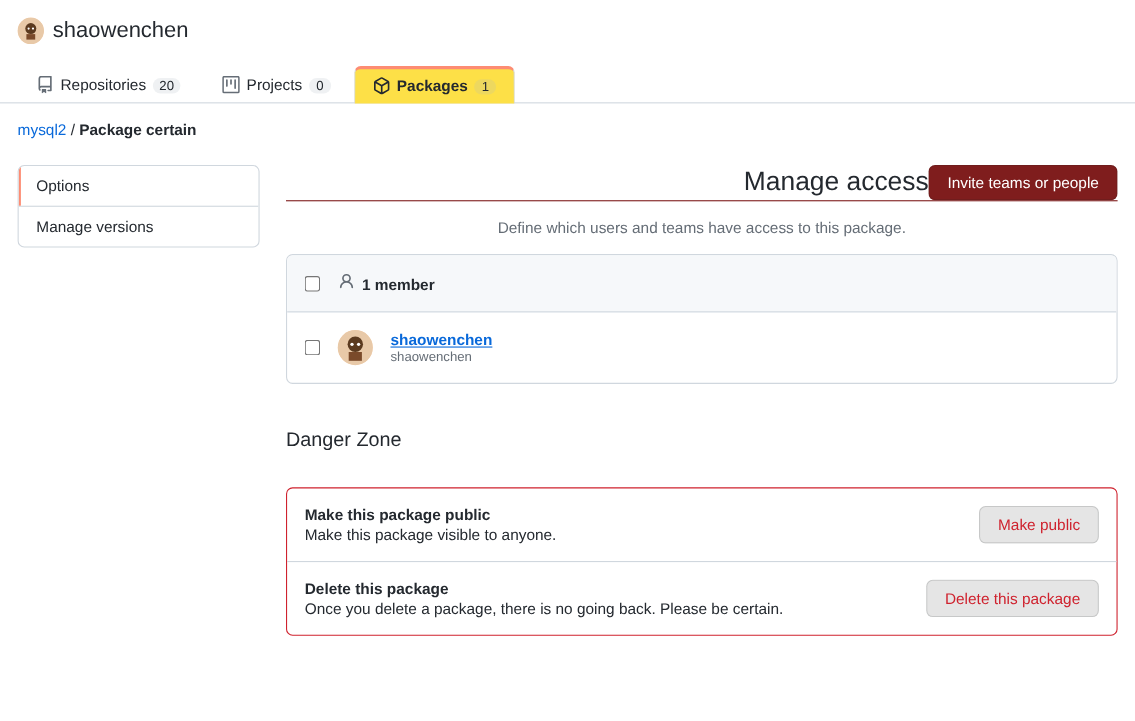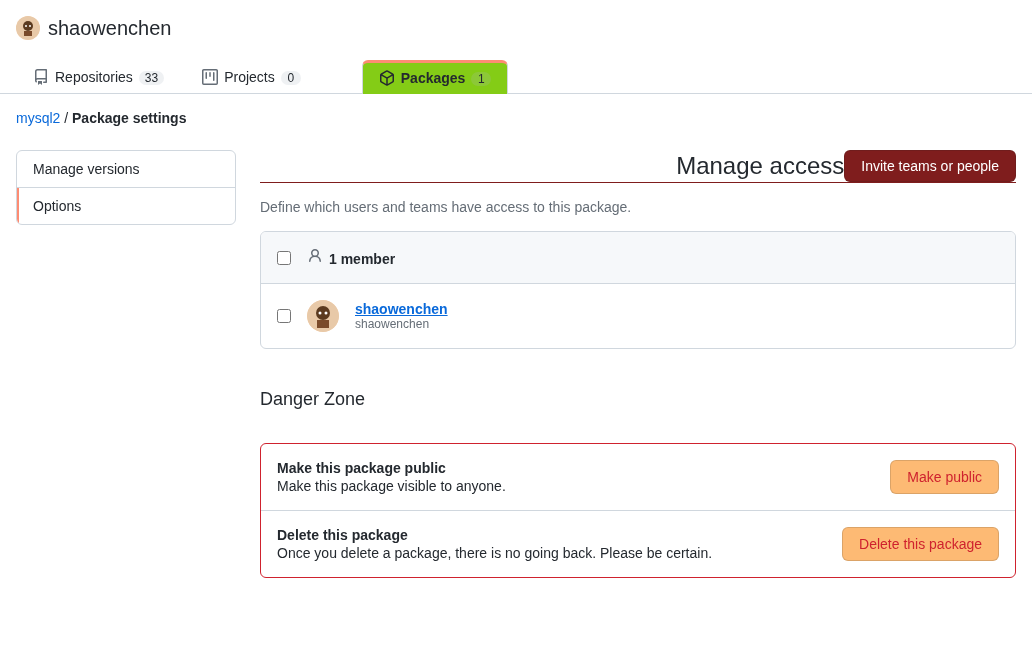--- a/index.html
+++ b/index.html
@@ -53,25 +53,24 @@
       cursor: pointer;
       border: 1px solid transparent;
       border-bottom: none;
       font-size: 14px;
       color: #24292f;
       position: relative;
       border-radius: 6px 6px 0 0;
     }
     .tab.active {
       border-color: #d0d7de;
-      background: #84cc16;
+      background: #fde047;
       margin-bottom: -1px;
       border-top: 3px solid #fd8c73;
       padding-top: 6px;
-      margin-left: 40px;
     }
     .tab .icon {
       color: #656d76;
       display: flex;
       align-items: center;
     }
     .tab.active .icon {
       color: #24292f;
     }
     .tab-label {
@@ -159,27 +158,28 @@
       cursor: pointer;
       border: 1px solid;
       line-height: 20px;
     }
     .btn-primary {
       background: #7f1d1d;
       border-color: rgba(27,31,36,0.15);
       color: #ffffff;
     }
     .btn-danger-outline {
-      background: #fdba74;
+      background: #e5e5e5;
       border-color: rgba(27,31,36,0.15);
       color: #cf222e;
     }
     .description {
       color: #656d76;
       margin-bottom: 16px;
+      text-align: center;
     }
     .box {
       border: 1px solid #d0d7de;
       border-radius: 6px;
       overflow: hidden;
     }
     .box-header {
       background: #f6f8fa;
       padding: 16px;
       border-bottom: 1px solid #d0d7de;
@@ -278,21 +278,21 @@
 </div>
 
 <div class="tabs">
   <div class="tab">
     <span class="icon">
       <svg width="16" height="16" viewBox="0 0 16 16" fill="currentColor">
           <path d="M2 2.5A2.5 2.5 0 0 1 4.5 0h8.75a.75.75 0 0 1 .75.75v12.5a.75.75 0 0 1-.75.75h-2.5a.75.75 0 0 1 0-1.5h1.75v-2h-8a1 1 0 0 0-.714 1.7.75.75 0 1 1-1.072 1.05A2.495 2.495 0 0 1 2 11.5Zm10.5-1h-8a1 1 0 0 0-1 1v6.708A2.486 2.486 0 0 1 4.5 9h8ZM5 12.25a.25.25 0 0 1 .25-.25h3.5a.25.25 0 0 1 .25.25v3.25a.25.25 0 0 1-.4.2l-1.45-1.087a.249.249 0 0 0-.3 0L5.4 15.7a.25.25 0 0 1-.4-.2Z"></path>
         </svg>
     </span>
     <span class="tab-label">Repositories</span>
-    <span class="counter">33</span>
+    <span class="counter">20</span>
   </div>
   <div class="tab">
     <span class="icon">
       <svg width="16" height="16" viewBox="0 0 16 16" fill="currentColor">
           <path d="M1.75 0h12.5C15.216 0 16 .784 16 1.75v12.5A1.75 1.75 0 0 1 14.25 16H1.75A1.75 1.75 0 0 1 0 14.25V1.75C0 .784.784 0 1.75 0ZM1.5 1.75v12.5c0 .138.112.25.25.25h12.5a.25.25 0 0 0 .25-.25V1.75a.25.25 0 0 0-.25-.25H1.75a.25.25 0 0 0-.25.25ZM11.75 3a.75.75 0 0 1 .75.75v7.5a.75.75 0 0 1-1.5 0v-7.5a.75.75 0 0 1 .75-.75Zm-8.25.75a.75.75 0 0 1 1.5 0v5.5a.75.75 0 0 1-1.5 0ZM8 3a.75.75 0 0 1 .75.75v3.5a.75.75 0 0 1-1.5 0v-3.5A.75.75 0 0 1 8 3Z"></path>
         </svg>
     </span>
     <span class="tab-label">Projects</span>
     <span class="counter">0</span>
   </div>
@@ -303,28 +303,28 @@
         </svg>
     </span>
     <span class="tab-label">Packages</span>
     <span class="counter">1</span>
   </div>
 </div>
 
 <div class="breadcrumb-full">
   <a href="#" class="breadcrumb-link">mysql2</a>
   <span class="breadcrumb-sep">/</span>
-  <span class="breadcrumb-current">Package settings</span>
+  <span class="breadcrumb-current">Package certain</span>
 </div>
 
 <div class="content">
   <div class="sidebar">
     <div class="menu">
+      <div class="menu-item active">Options</div>
       <div class="menu-item">Manage versions</div>
-      <div class="menu-item active">Options</div>
     </div>
   </div>
 
   <div class="main">
     <div class="section-header">
       <h2 class="section-title">Manage access</h2>
       <button class="btn btn-primary">Invite teams or people</button>
     </div>
     <p class="description">Define which users and teams have access to this package.</p>
 

